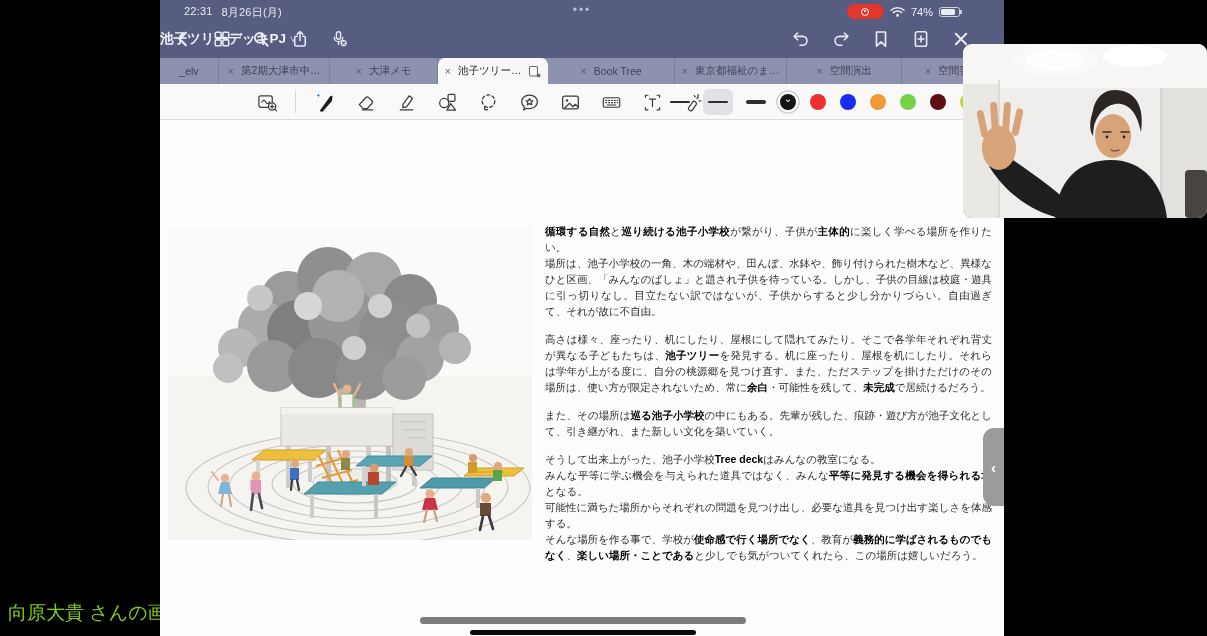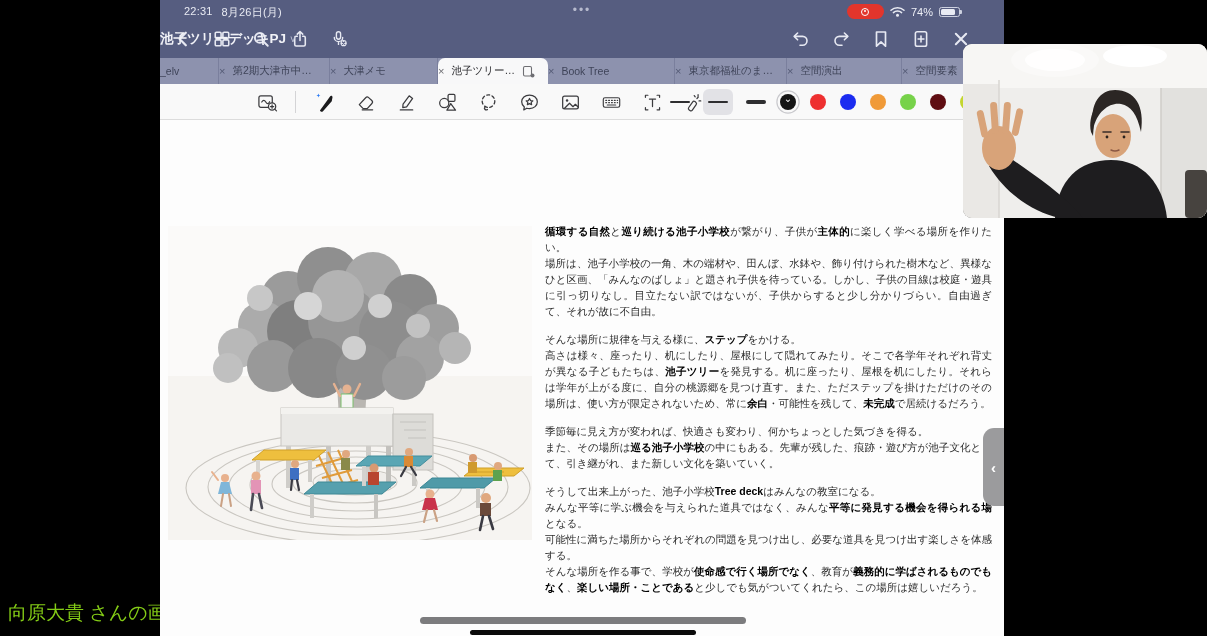--- a/index.html
+++ b/index.html
@@ -30,21 +30,21 @@
   .navbar { position:absolute; left:0; top:22px; width:100%; height:36px; }
   .nav-left { position:absolute; left:10px; top:4px; display:flex; gap:13px; }
   .nav-right { position:absolute; right:30px; top:4px; display:flex; gap:14px; }
   .nav-btn { width:26px; height:26px; display:flex; align-items:center; justify-content:center; color:#e7e9f2; }
   .nav-btn svg { width:18px; height:18px; }
   .nav-title { position:absolute; left:0; right:0; top:8px; text-align:left; color:#f1f2f7; font-size:13.5px; font-weight:700; }
   .nav-title .chev { font-size:10px; color:#c3c7da; font-weight:400; margin-left:4px; }
 
   
   .tabbar { position:absolute; left:0; top:58px; width:844px; height:26px; background:#8d92ae; display:flex; }
-  .tab { flex:none; height:26px; display:flex; align-items:center; gap:7px;
+  .tab { flex:none; height:26px; display:flex; align-items:center; justify-content:center; gap:7px;
          border-right:1px solid #7a7f9d; color:#3f4459; font-size:10.5px; position:relative; cursor:default; overflow:hidden; }
   .tab .x { color:#545a75; font-size:11px; }
   .tab.active { background:#f8f8f9; border-radius:7px 7px 0 0; border-right:none; color:#2d2d31; }
   .tab.active .x { color:#6e6e73; }
   .tab .pageicon { width:13px; height:13px; position:relative; }
   .tab .pageicon svg { width:13px; height:13px; }
 
   
   .toolbar { position:absolute; left:0; top:84px; width:844px; height:36px; background:#f9f9f9; border-bottom:1px solid #dcdcdc; }
   .tools { position:absolute; left:94px; top:0; height:36px; display:flex; align-items:center; gap:15px; }
@@ -448,25 +448,23 @@
             </g>
         </g>
       </svg>
 
       <div class="doc-text" id="doctext">
           <div class="para">
             <div class="line"><b>循環する自然</b><span>と</span><b>巡り続ける池子小学校</b><span>が繋がり、子供が</span><b>主体的</b><span>に楽しく学べる場所を作りたい。</span></div>
             <div class="line"><span>場所は、池子小学校の一角、木の端材や、田んぼ、水鉢や、飾り付けられた樹木など、異様なひと区画、「みんなのばしょ」と題され子供を待っている。しかし、子供の目線は校庭・遊具に引っ切りなし。目立たない訳ではないが、子供からすると少し分かりづらい。自由過ぎて、それが故に不自由。</span></div>
           </div>
           <div class="para">
-            <div class="line"><span>そんな場所に規律を与える様に、</span><b>ステップ</b><span>をかける。</span></div>
             <div class="line"><span>高さは様々、座ったり、机にしたり、屋根にして隠れてみたり。そこで各学年それぞれ背丈が異なる子どもたちは、</span><b>池子ツリー</b><span>を発見する。机に座ったり、屋根を机にしたり。それらは学年が上がる度に、自分の桃源郷を見つけ直す。また、ただステップを掛けただけのその場所は、使い方が限定されないため、常に</span><b>余白</b><span>・可能性を残して、</span><b>未完成</b><span>で居続けるだろう。</span></div>
           </div>
           <div class="para">
-            <div class="line"><span>季節毎に見え方が変われば、快適さも変わり、何かちょっとした気づきを得る。</span></div>
             <div class="line"><span>また、その場所は</span><b>巡る池子小学校</b><span>の中にもある。先輩が残した、痕跡・遊び方が池子文化として、引き継がれ、また新しい文化を築いていく。</span></div>
           </div>
           <div class="para">
             <div class="line"><span>そうして出来上がった、池子小学校</span><b>Tree deck</b><span>はみんなの教室になる。</span></div>
             <div class="line"><span>みんな平等に学ぶ機会を与えられた道具ではなく、みんな</span><b>平等に発見する機会を得られる場</b><span>となる。</span></div>
             <div class="line"><span>可能性に満ちた場所からそれぞれの問題を見つけ出し、必要な道具を見つけ出す楽しさを体感する。</span></div>
             <div class="line"><span>そんな場所を作る事で、学校が</span><b>使命感で行く場所でなく</b><span>、教育が</span><b>義務的に学ばされるものでもなく</b><span>、</span><b>楽しい場所・ことである</b><span>と少しでも気がついてくれたら、この場所は嬉しいだろう。</span></div>
           </div>
         </div>
 

